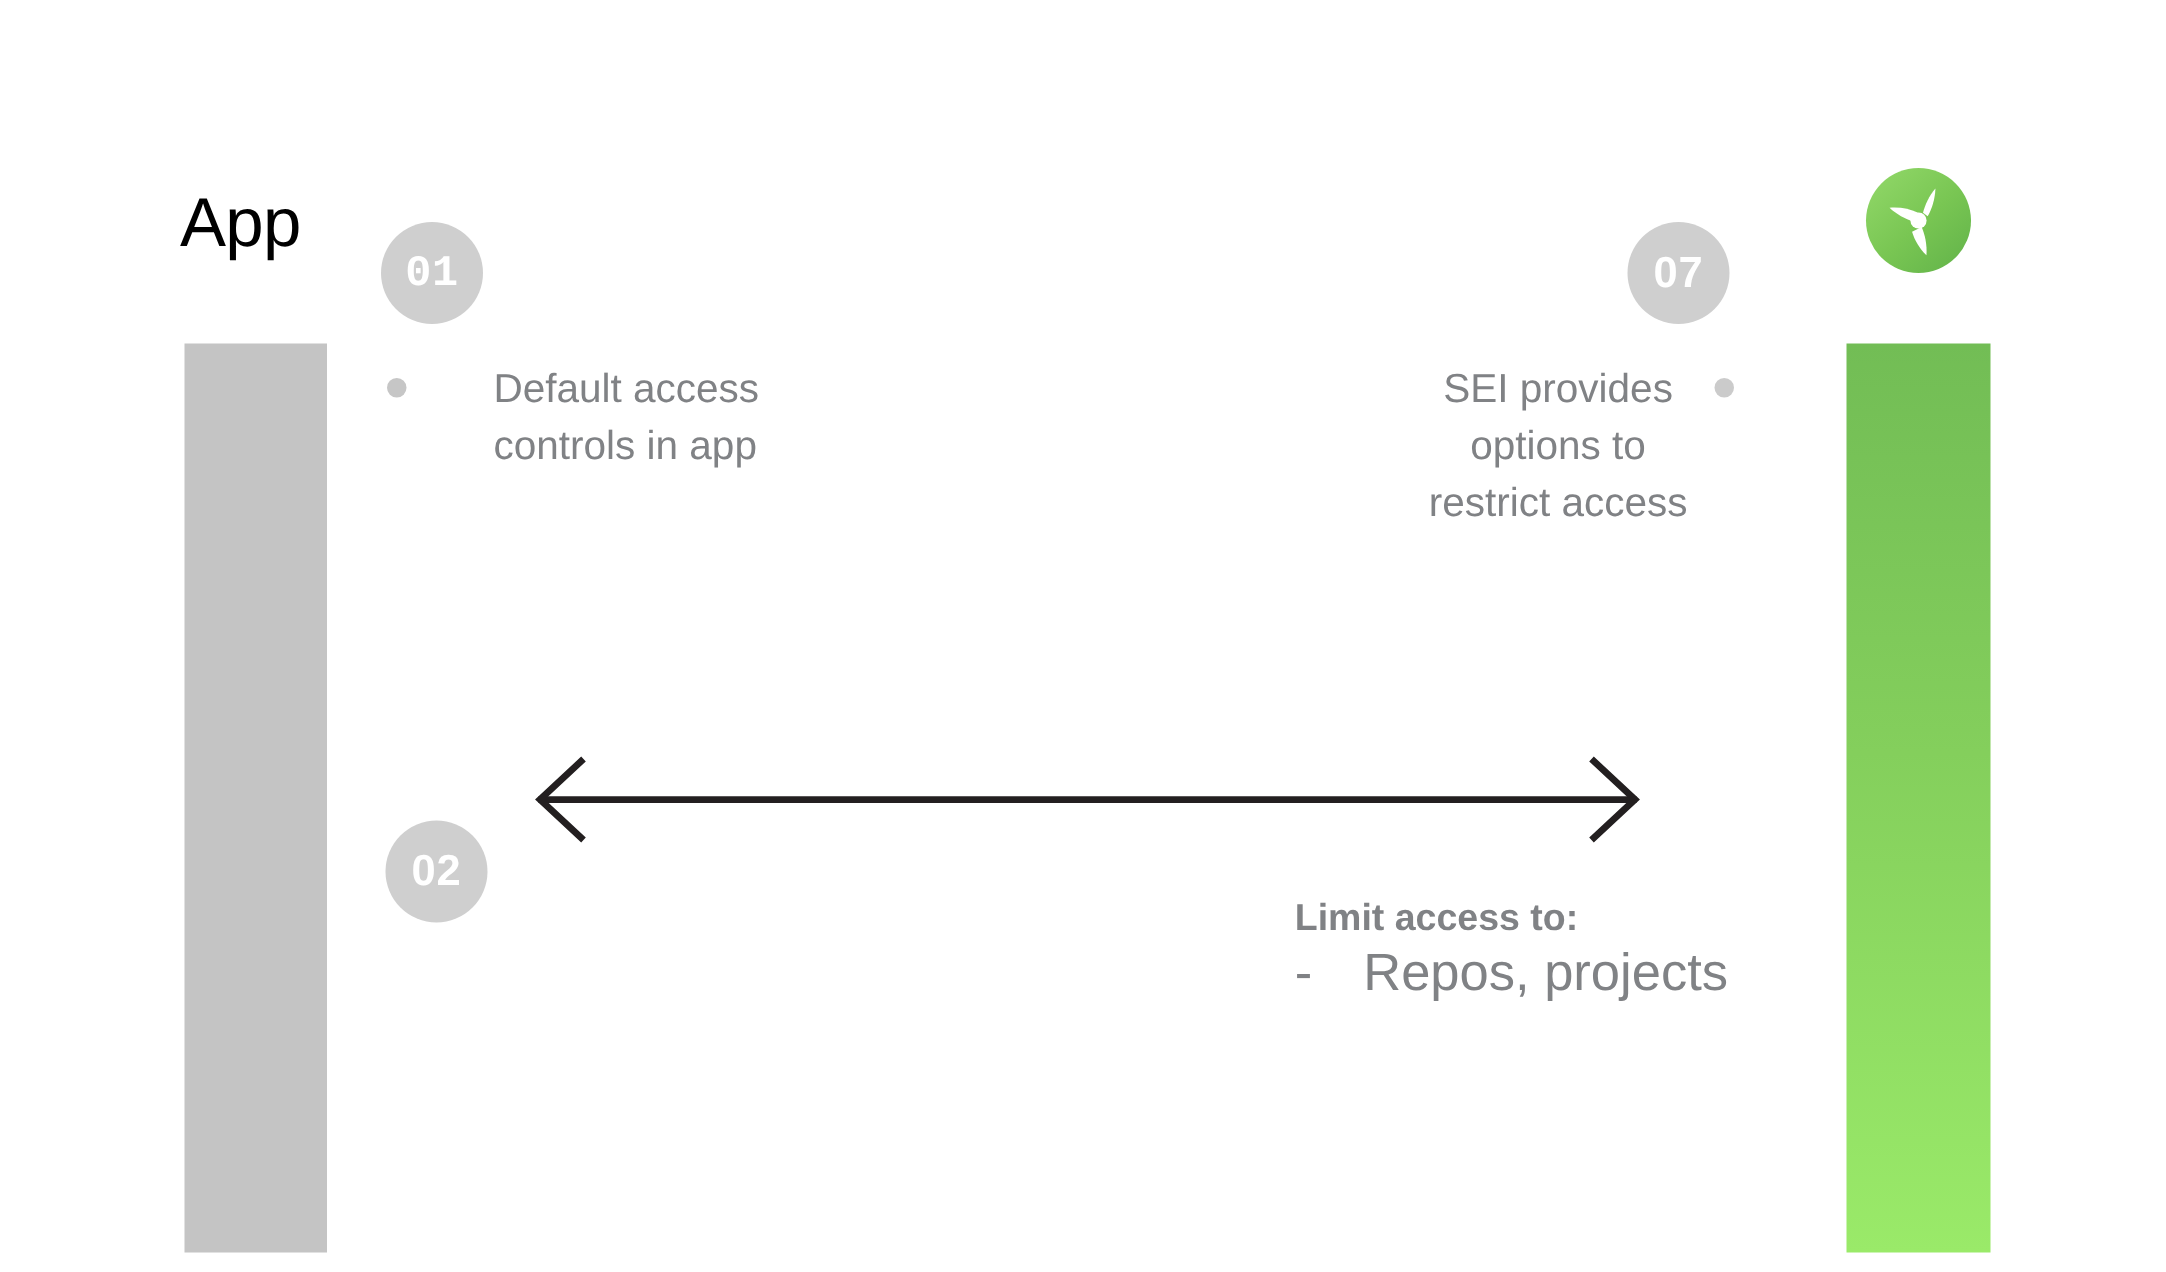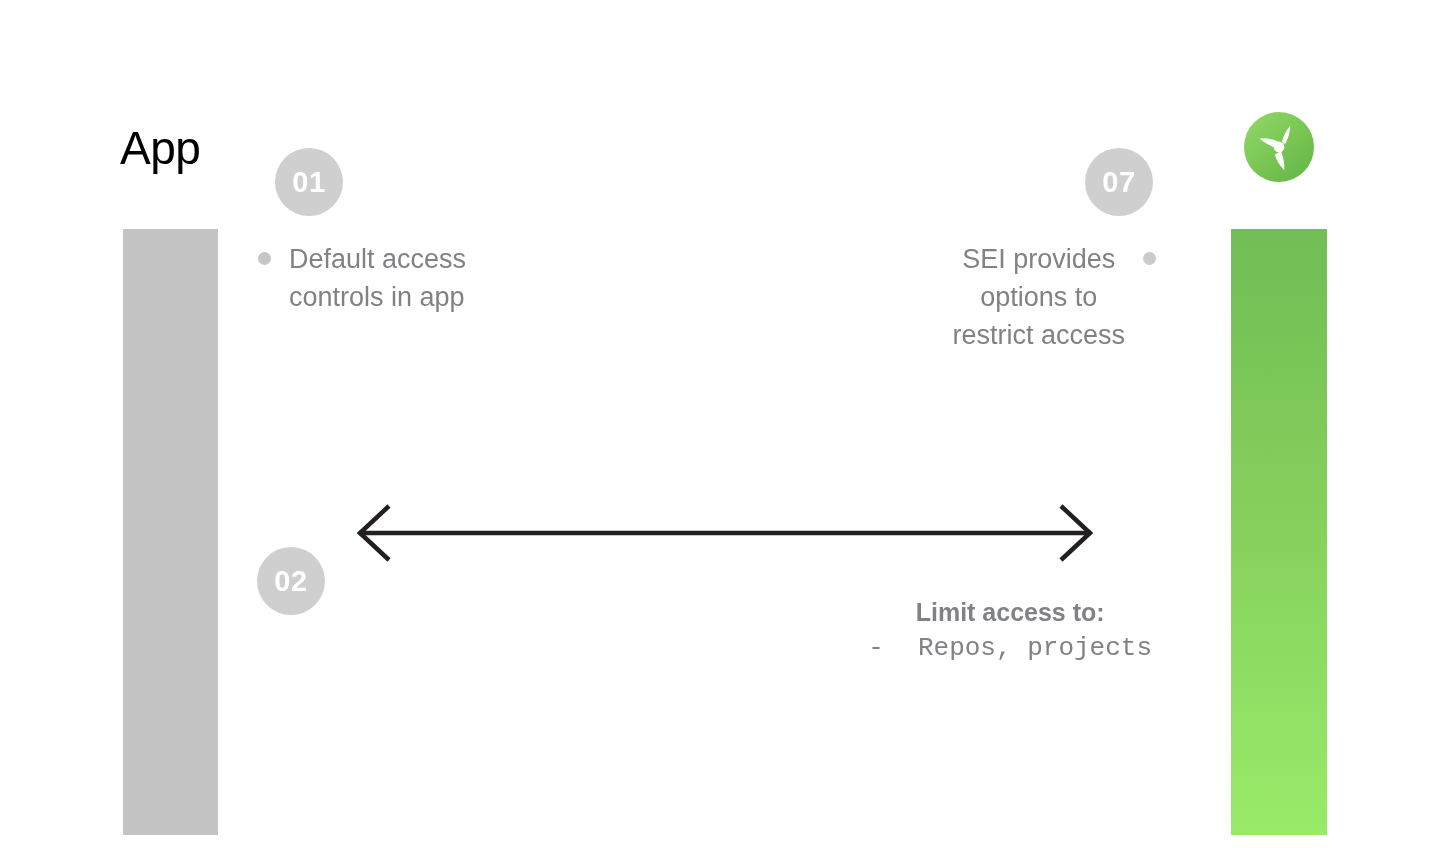--- a/index.html
+++ b/index.html
@@ -72,21 +72,21 @@
     border-radius: 50%;
     background: #cfcfcf;
     color: #ffffff;
     font-size: 29px;
     font-weight: 700;
     display: flex;
     align-items: center;
     justify-content: center;
     letter-spacing: 0.5px;
   }
-  .badge-01 { left: 275px; top: 148px; }
+  .badge-01 { left: 254px; top: 148px; font-family: Liberation Mono, monospace; }
   .badge-02 { left: 257px; top: 547px; }
   .badge-03 { left: 1085px; top: 148px; }
 
   
   .bullet-block {
     position: absolute;
     display: flex;
     align-items: flex-start;
   }
   .bullet-block.left  { left: 258px; }
@@ -105,54 +105,53 @@
 
   .bullet-text {
     font-size: 27px;
     line-height: 38px;
     color: #808285;
     font-weight: 400;
     white-space: pre-line;
   }
   .bullet-block.right .bullet-text { text-align: center; }
 
-  .block-01 { top: 240px; }
+  .block-01 { top: 240px; gap: 40px; }
   .block-02 { top: 636px; }
   .block-03 { top: 240px; }
 
   
   .arrow {
     position: absolute;
     left: 350px;
     top: 500px;
     width: 750px;
     height: 66px;
   }
   .arrow svg { display: block; width: 750px; height: 66px; }
 
   
   .limit-list {
     position: absolute;
     right: 292px;
     top: 594px;
-    text-align: center;
+    text-align: left;
     margin-left: 12px;
   }
   .limit-heading {
     font-size: 25px;
     line-height: 36px;
     font-weight: 700;
     color: #808285;
   }
   .limit-row {
-    font-size: 26px;
+    font-size: 35px;
     line-height: 37px;
     color: #808285;
     white-space: nowrap;
-    font-family: Liberation Mono, monospace;
   }
   .limit-dash {
     display: inline-block;
     margin-right: 34px;
   }
 </style>
 </head>
 <body>
 
 <div class="canvas">

